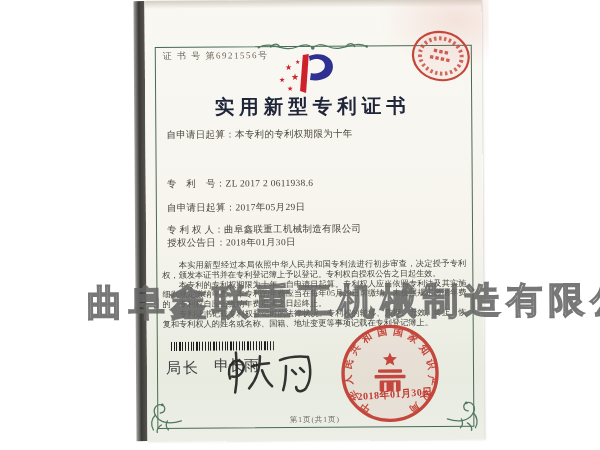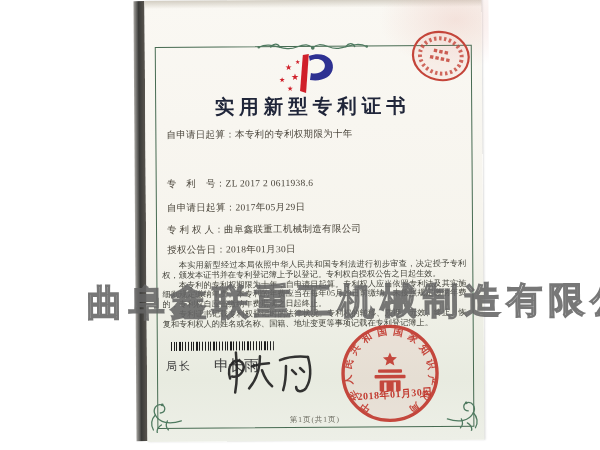--- a/index.html
+++ b/index.html
@@ -26,37 +26,37 @@
 
   .cert-no{position:absolute;left:164px;top:49px;font-size:9px;letter-spacing:1.5px;
            color:#6e6457;white-space:nowrap;}
   .logo{position:absolute;left:276px;top:50px;width:64px;height:46px;}
   .title{position:absolute;left:156px;top:93px;width:315px;text-align:center;
          font-size:19.5px;font-weight:bold;letter-spacing:5px;color:var(--title-ink,#20263a);
          white-space:nowrap;}
 
   .field{position:absolute;left:167px;font-size:9.5px;color:var(--body-ink,#4b463c);
          white-space:nowrap;letter-spacing:0.3px;}
-  .f1{top:128px}.f2{top:153px}.f3{top:177px}.f4{top:201px}.f5{top:223px}.f6{top:243px}
+  .f1{top:128px}.f2{top:153px}.f3{top:177px}.f4{top:201px}.f5{top:223px}.f6{top:236px}
 
   .paras{position:absolute;left:162px;top:260px;width:304px;font-size:8.2px;
          line-height:9.8px;color:#44443c;text-align:justify;}
   .paras p{margin:0;text-indent:2em;}
 
   .watermark{position:absolute;left:86px;top:278px;font-size:36px;font-weight:bold;
          letter-spacing:6px;white-space:nowrap;color:transparent;
          -webkit-text-stroke:1.3px rgba(100,100,100,0.88);z-index:30;
          font-family:"Liberation Sans","DejaVu Sans",sans-serif;}
 
   .barcode{position:absolute;left:170px;top:341px;width:103px;height:9px;
          background:repeating-linear-gradient(90deg,
            #1d1d1d 0 1.5px,transparent 1.5px 3px,
            #1d1d1d 3px 4px,transparent 4px 5.5px,
            #1d1d1d 5.5px 6.2px,transparent 6.2px 8.5px);}
-  .director-label{position:absolute;left:165px;top:358px;font-size:11px;color:#3f3f3f;letter-spacing:2px;}
+  .director-label{position:absolute;left:165px;top:358px;font-size:15px;color:#3f3f3f;letter-spacing:2px;}
   .director-name{position:absolute;left:165px;top:356px;font-size:15px;color:#3f3f3f;margin-left:48px;}
   .signature{position:absolute;left:215px;top:344px;}
 
   .round-seal{position:absolute;left:338px;top:323px;opacity:0.93;}
   .seal-date{position:absolute;left:344px;top:388px;width:100px;text-align:center;
          font-size:10px;font-weight:bold;color:var(--seal-red,#c23b31);
          transform:rotate(-3.5deg);letter-spacing:0.5px;z-index:25;}
 
   .footer{position:absolute;left:156px;top:415px;width:315px;text-align:center;
          font-size:7.5px;color:#6b6b60;letter-spacing:1px;}
@@ -95,20 +95,21 @@
     <svg class="flourish fl-right" width="36" height="34" viewBox="0 0 36 34">
       <g fill="none" stroke="#4f7a60" stroke-width="1.3" stroke-linecap="round">
         <path d="M34,22 C22,26 12,24 8,16 C5,10 9,4 15,6 C19,8 18,14 13,14"></path>
         <path d="M8,16 C4,20 3,26 6,31"></path>
         <path d="M14,26 c-3,2 -5,5 -4,8"></path>
         <path d="M20,22 c-2,4 -1,7 1,9"></path>
       </g>
       <circle cx="15" cy="6" r="1.4" fill="#4f7a60"></circle>
     </svg>
 
+    <div class="cert-no">证 书 号 第6921556号</div>
 
     <div class="logo">
       <svg width="64" height="46" viewBox="0 0 64 46">
         <polygon points="28,5 34,4 31,43 25,41" fill="var(--logo-red,#d0202a)"></polygon>
         <path d="M34,6 C49,1 59,9 58,18 C57,28 46,32 35,30 L36,23 C44,25 50,21 50,16 C50,10 42,7 35,11 Z" fill="var(--logo-blue,#2e3192)"></path>
         <g fill="var(--logo-red,#d0202a)" font-family="'DejaVu Sans',sans-serif">
           <text x="10" y="20" font-size="8">★</text>
           <text x="16" y="30" font-size="9">★</text>
           <text x="4" y="32" font-size="7">★</text>
           <text x="12" y="41" font-size="7">★</text>

